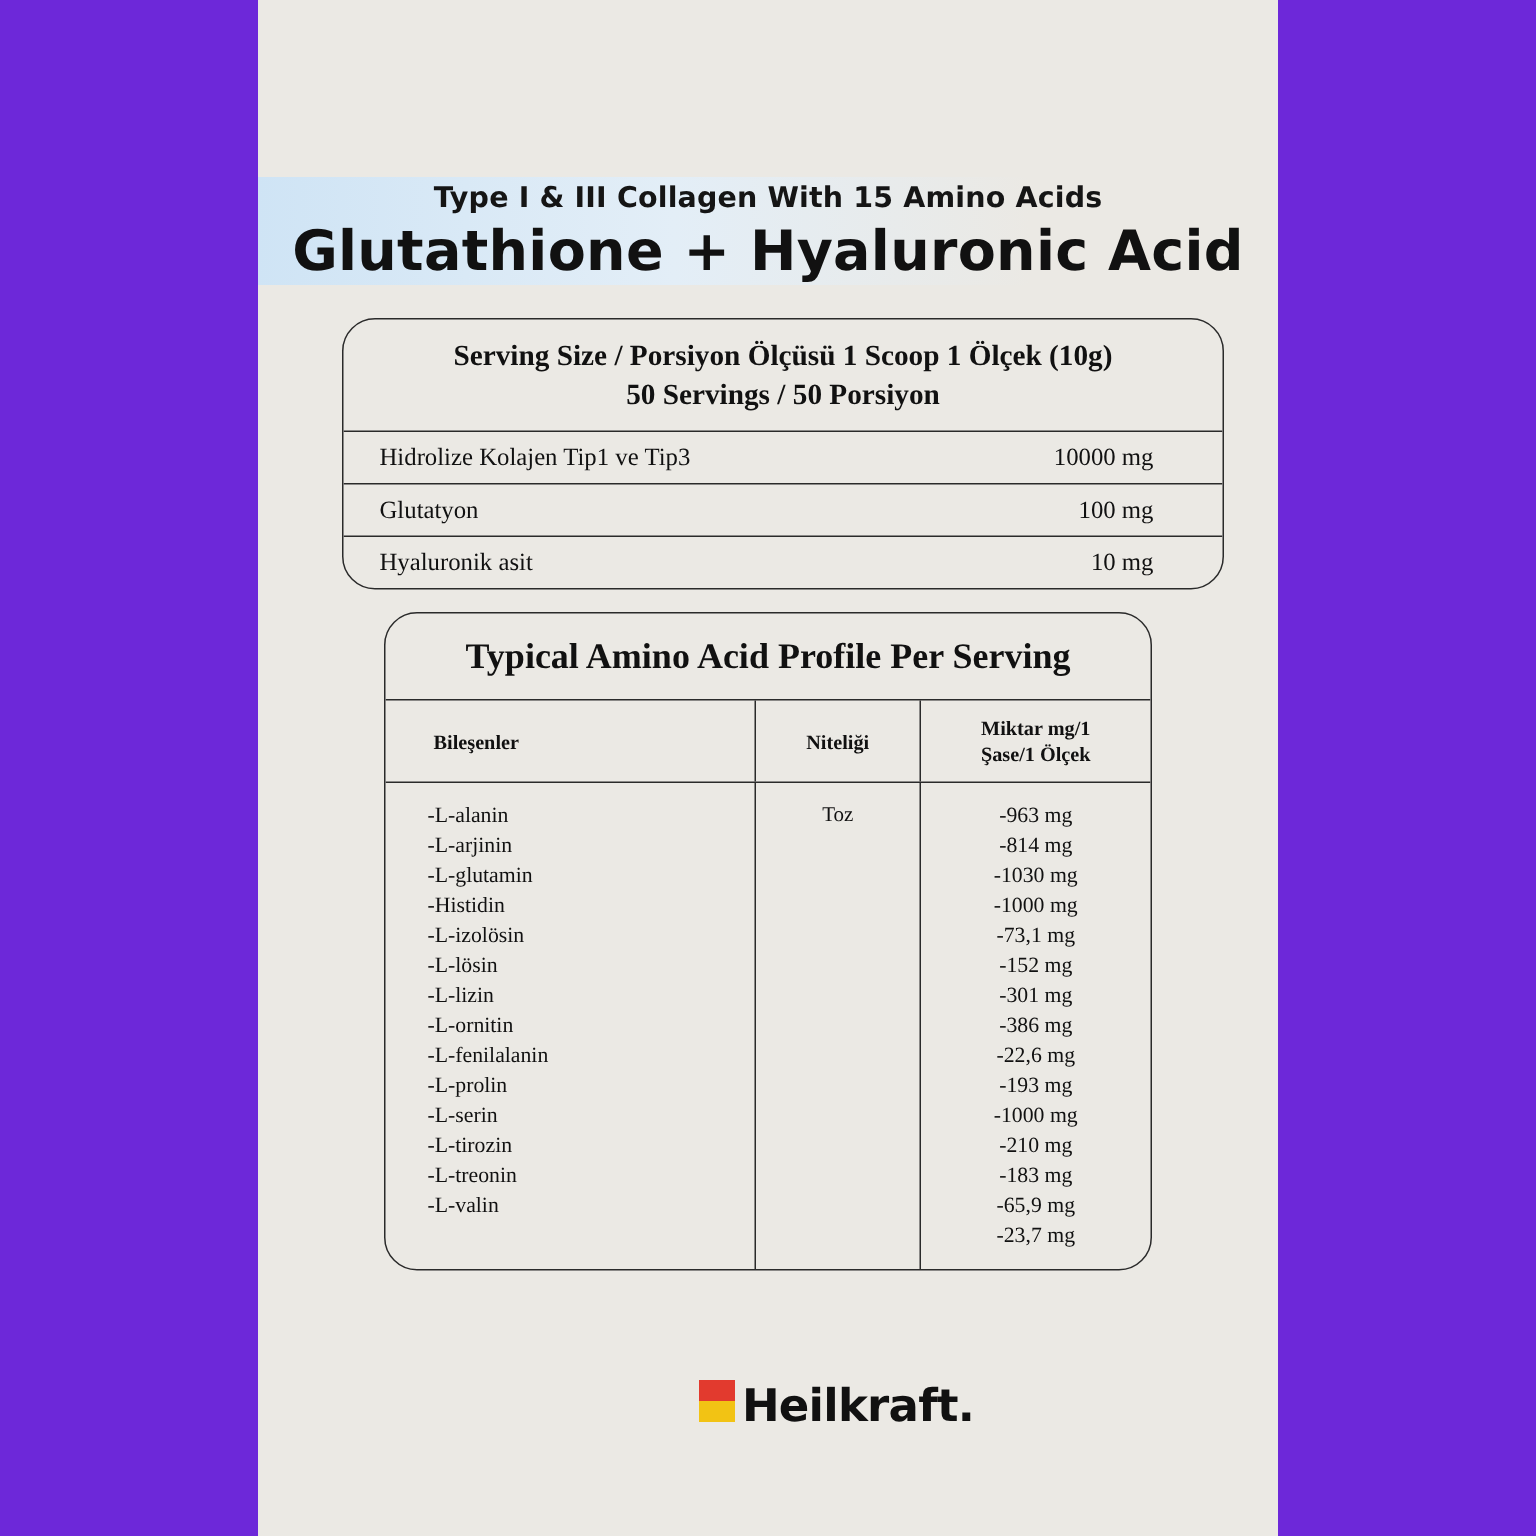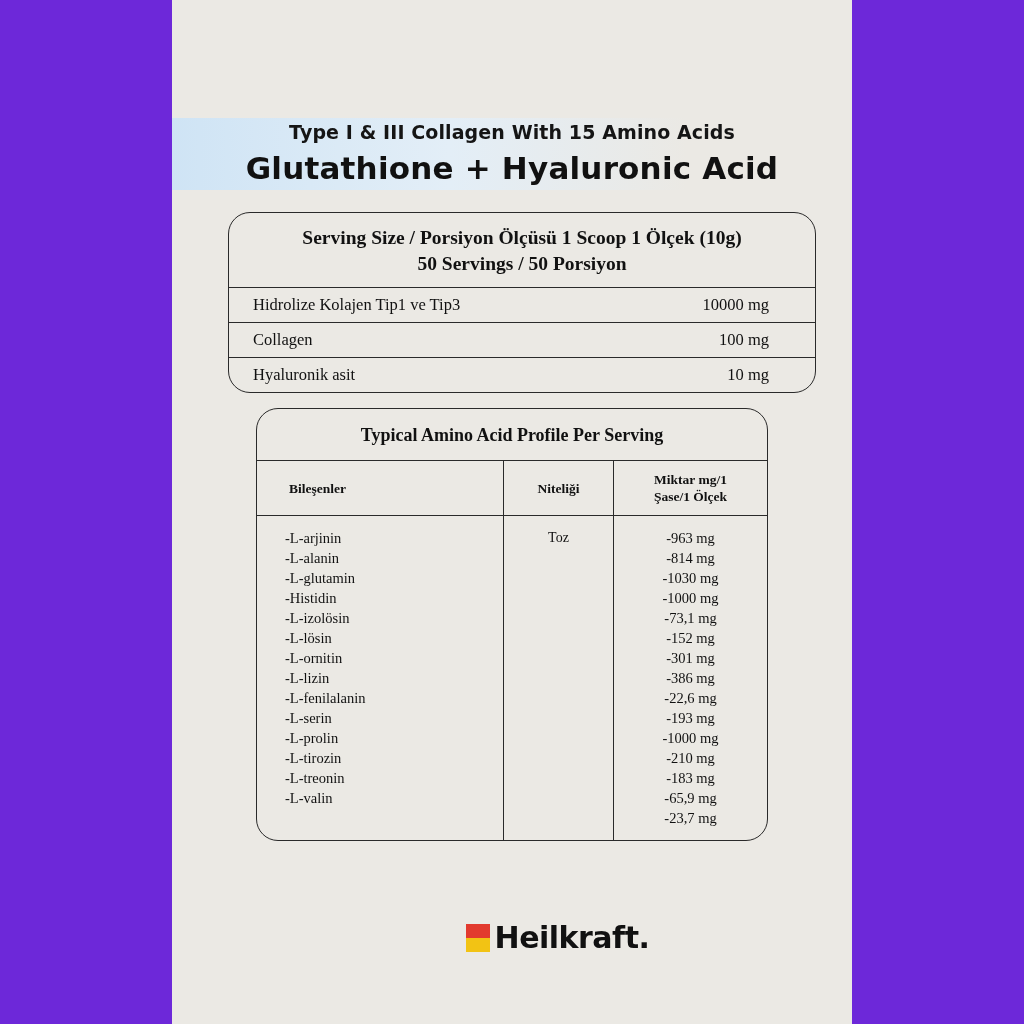--- a/index.html
+++ b/index.html
@@ -46,21 +46,21 @@
     font-family: "DejaVu Sans", sans-serif;
   }
   .header-sub {
     font-size: 19px;
     font-weight: bold;
     color: #151515;
     letter-spacing: 0.1px;
     line-height: 28px;
   }
   .header-main {
-    font-size: 31px;
+    font-size: 37px;
     font-weight: bold;
     color: #111111;
     letter-spacing: 0.2px;
     line-height: 40px;
     margin-top: 2px;
   }
 
   
   .serving-box {
     position: absolute;
@@ -100,21 +100,21 @@
     left: 84px;
     top: 408px;
     width: 512px;
     border: 1.6px solid #2a2a2a;
     border-radius: 22px;
     box-sizing: border-box;
     overflow: hidden;
   }
   .amino-title {
     text-align: center;
-    font-size: 18px;
+    font-size: 24px;
     font-weight: bold;
     color: #111;
     padding: 16px 10px 14px 10px;
   }
   .amino-head {
     display: flex;
     border-top: 1.4px solid #2a2a2a;
     border-bottom: 1.4px solid #2a2a2a;
   }
   .amino-head .cell {
@@ -169,21 +169,21 @@
     line-height: 20px;
   }
 
   
   .brand {
     position: absolute;
     left: 0;
     top: 920px;
     width: 771px;
     display: flex;
-    align-items: center;
+    align-items: flex-start;
     justify-content: center;
     gap: 5px;
   }
   .brand-mark {
     width: 24px;
     height: 28px;
     display: flex;
     flex-direction: column;
     overflow: hidden;
   }
@@ -213,21 +213,21 @@
       <div class="serving-title">
         <div>Serving Size / Porsiyon Ölçüsü 1 Scoop 1 Ölçek (10g)</div>
         <div>50 Servings / 50 Porsiyon</div>
       </div>
 
       <div class="serving-row">
         <span class="name">Hidrolize Kolajen Tip1 ve Tip3</span>
         <span class="amt">10000 mg</span>
       </div>
       <div class="serving-row">
-        <span class="name">Collagen</span>
+        <span class="name">Glutatyon</span>
         <span class="amt">100 mg</span>
       </div>
       <div class="serving-row">
         <span class="name">Hyaluronik asit</span>
         <span class="amt">10 mg</span>
       </div>
     </div>
 
     <div class="amino-box">
       <div class="amino-title">Typical Amino Acid Profile Per Serving</div>
@@ -238,31 +238,31 @@
         <div class="cell col-3">
           <span>
             <span>Miktar mg/1</span><br>
             <span>Şase/1 Ölçek</span>
           </span>
         </div>
       </div>
 
       <div class="amino-body">
         <div class="body-col-1">
+          <div class="amino-line">-L-alanin</div>
           <div class="amino-line">-L-arjinin</div>
-          <div class="amino-line">-L-alanin</div>
           <div class="amino-line">-L-glutamin</div>
           <div class="amino-line">-Histidin</div>
           <div class="amino-line">-L-izolösin</div>
           <div class="amino-line">-L-lösin</div>
+          <div class="amino-line">-L-lizin</div>
           <div class="amino-line">-L-ornitin</div>
-          <div class="amino-line">-L-lizin</div>
           <div class="amino-line">-L-fenilalanin</div>
+          <div class="amino-line">-L-prolin</div>
           <div class="amino-line">-L-serin</div>
-          <div class="amino-line">-L-prolin</div>
           <div class="amino-line">-L-tirozin</div>
           <div class="amino-line">-L-treonin</div>
           <div class="amino-line">-L-valin</div>
         </div>
 
         <div class="body-col-2">
           <div class="quality-line">Toz</div>
         </div>
 
         <div class="body-col-3">

